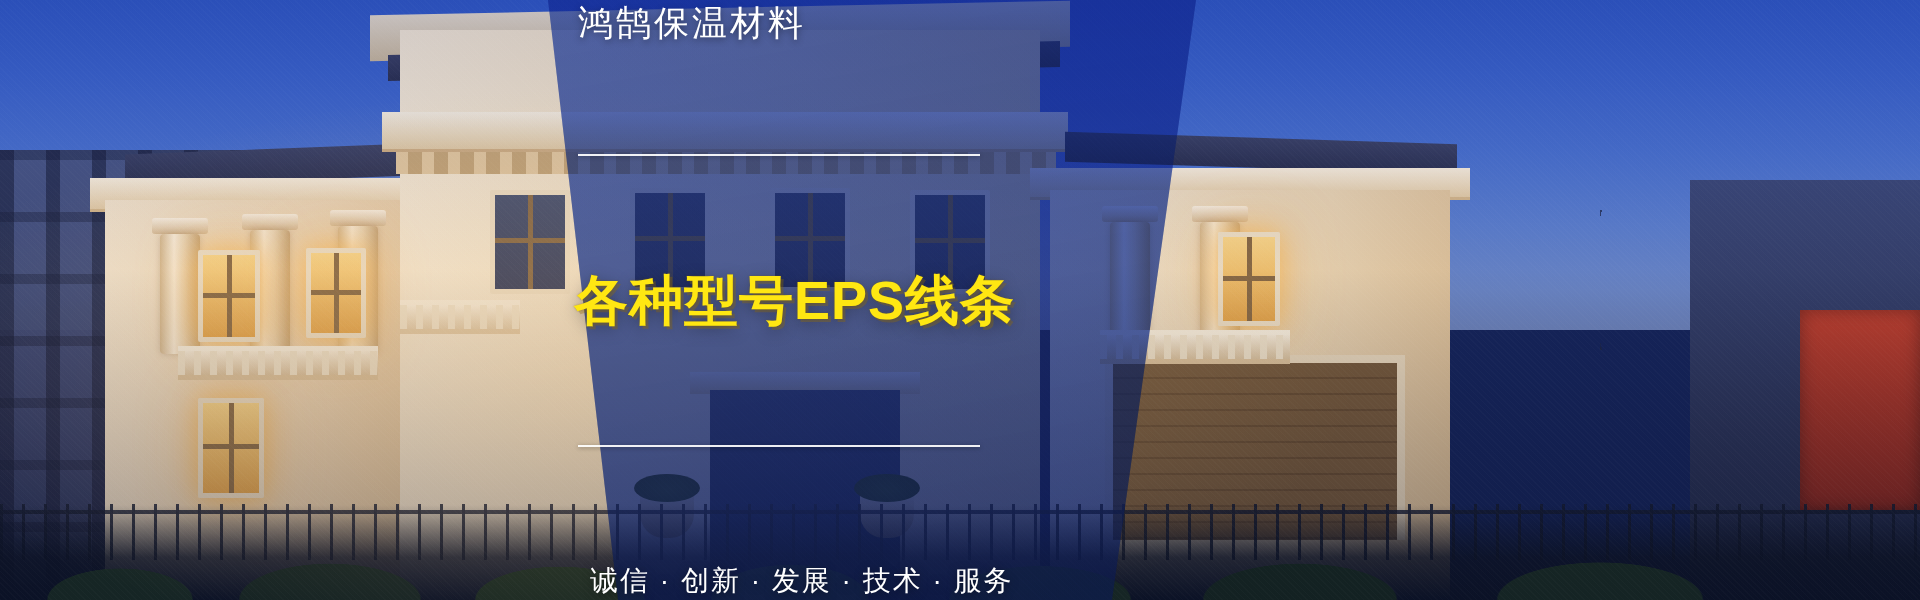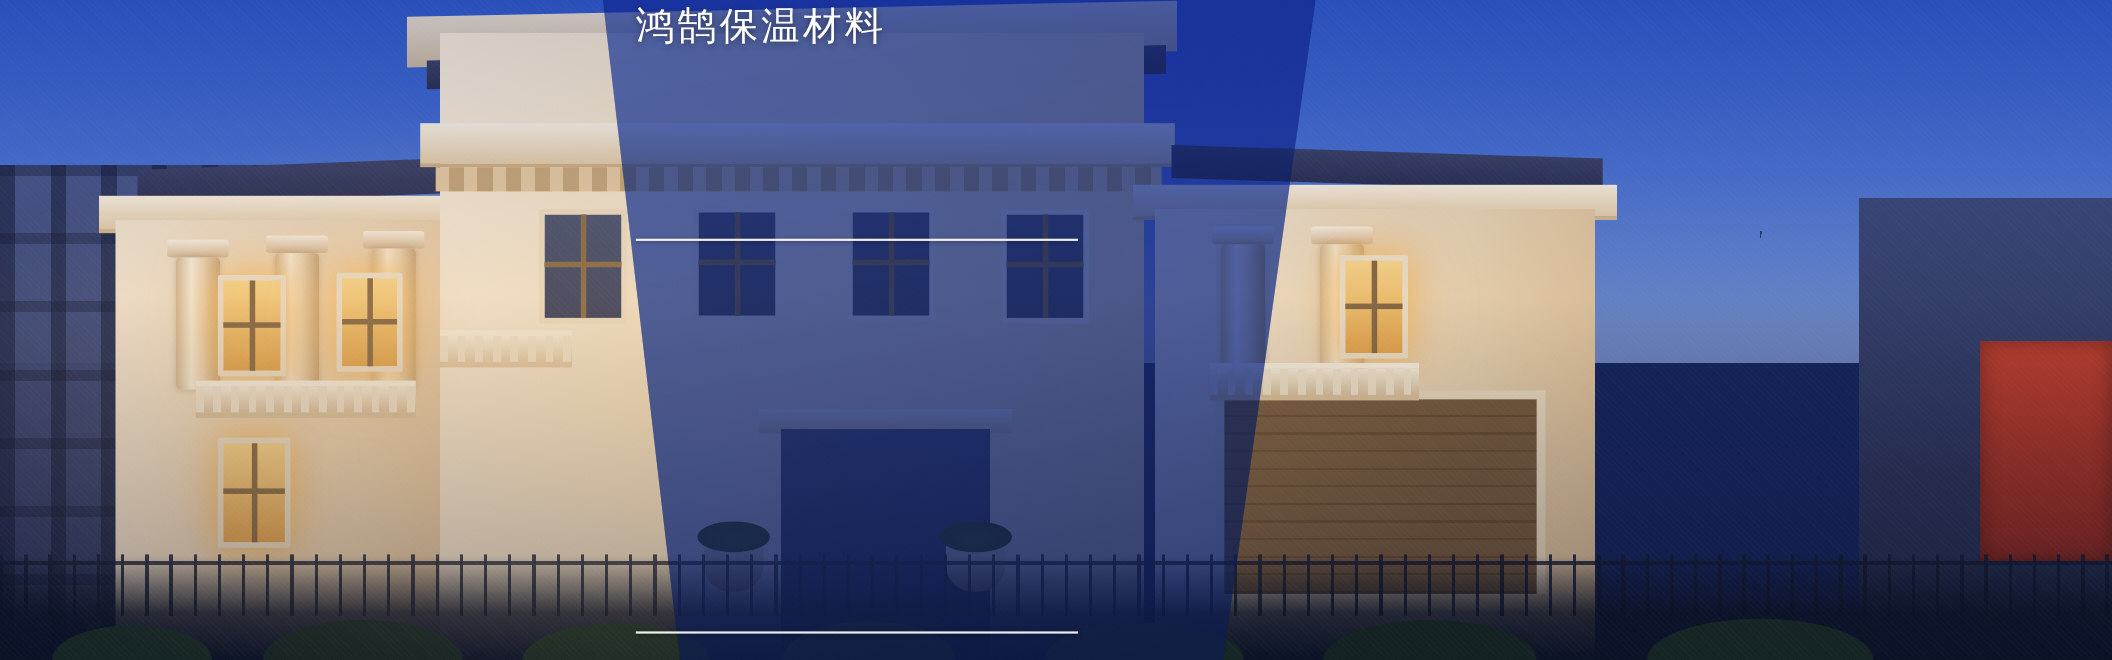--- a/index.html
+++ b/index.html
@@ -292,17 +292,19 @@
     <div class="texture"></div>
   </div>
 
   <div class="overlay"></div>
   <div class="overlay2"></div>
 
   <div class="content">
     <div class="brand">鸿鹄保温材料</div>
     <div class="rule top"></div>
     <div class="headline">
+      <span>各种型号EPS线条</span>
     </div>
     <div class="rule bottom"></div>
+    <div class="tagline">诚信 · 创新 · 发展 · 技术 · 服务</div>
   </div>
 
 </div>
 
 </body></html>

